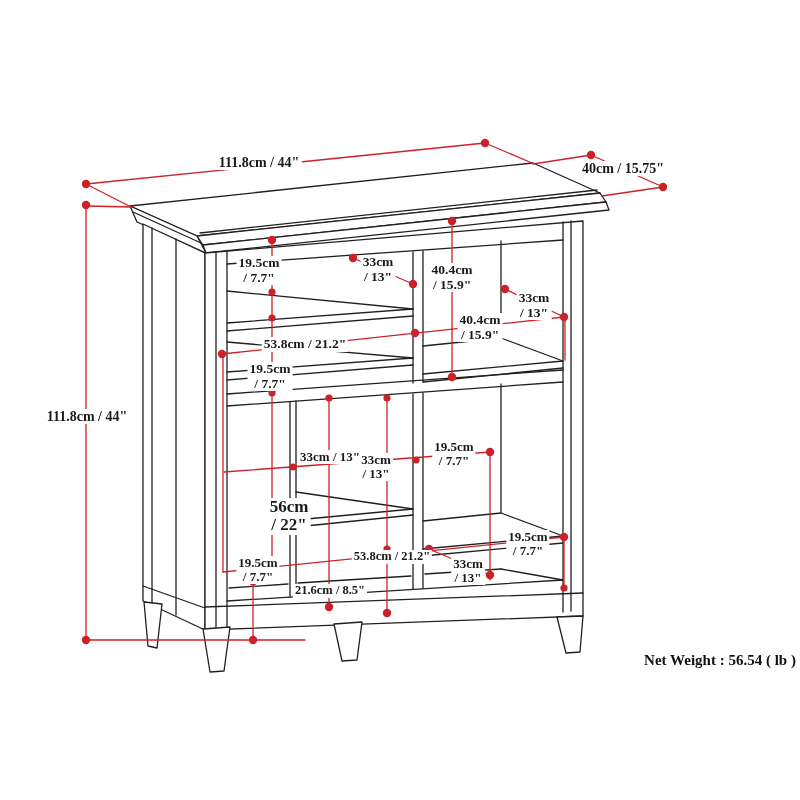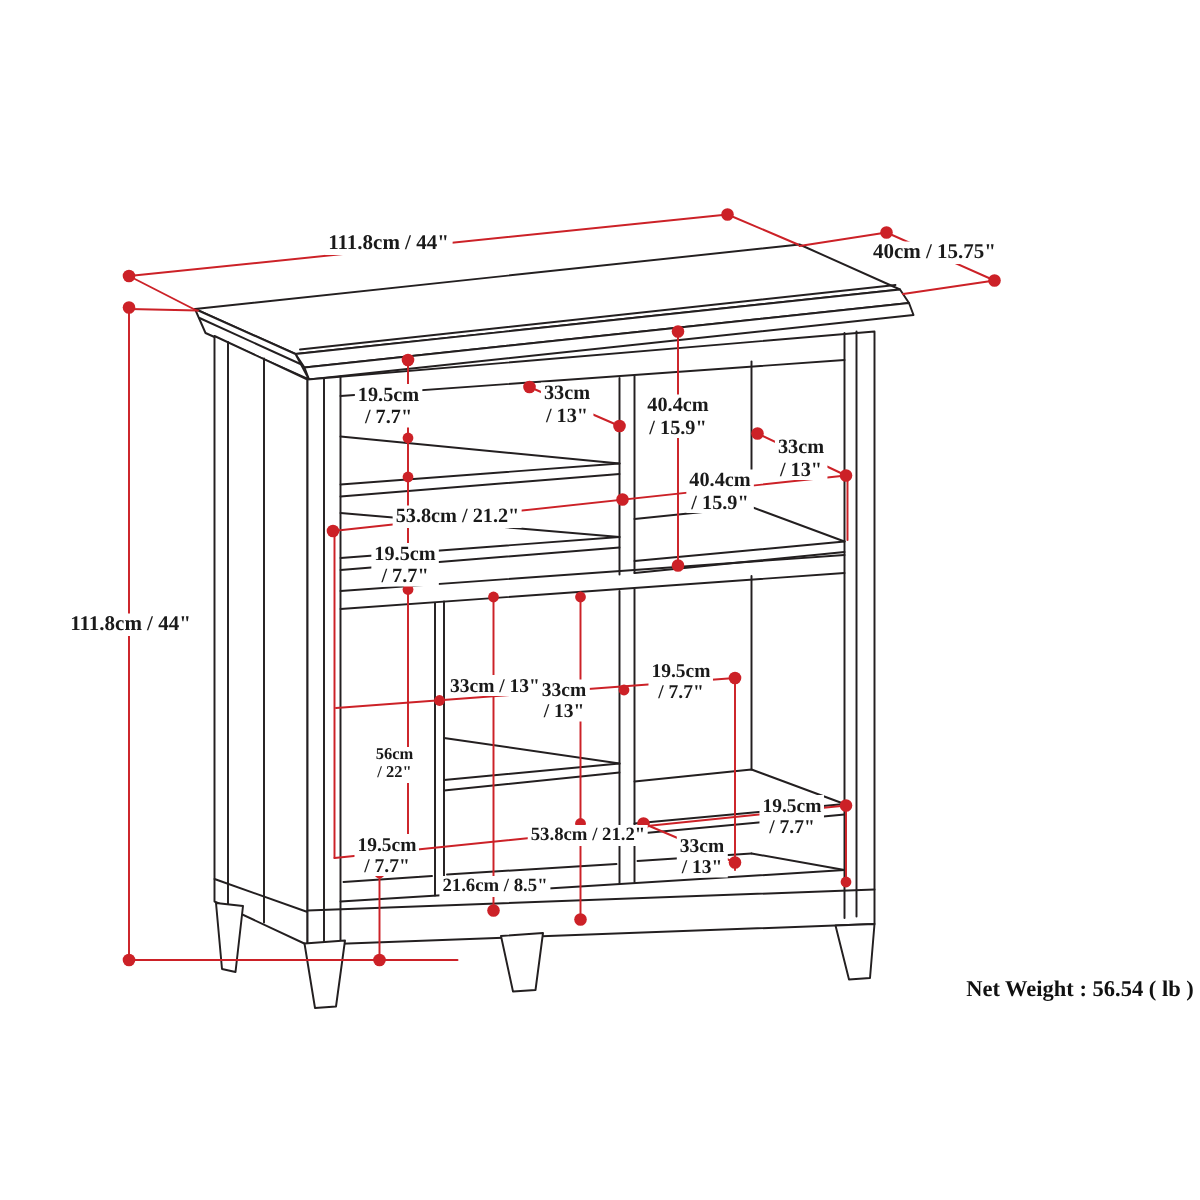--- a/index.html
+++ b/index.html
@@ -230,21 +230,21 @@
       <span>33cm / 13"</span>
     </div>
   <div class="lbl" style="left:376px;top:453px;font-size:13px">
       <span>33cm</span>
       <span>/ 13"</span>
     </div>
   <div class="lbl" style="left:454px;top:440px;font-size:13px">
       <span>19.5cm</span>
       <span>/ 7.7"</span>
     </div>
-  <div class="lbl" style="left:263px;top:498px;font-size:11px">
+  <div class="lbl" style="left:289px;top:498px;font-size:17px">
       <span>56cm</span>
       <span>/ 22"</span>
     </div>
 
   <div class="lbl" style="left:392px;top:550px;font-size:12.5px">
       <span>53.8cm / 21.2"</span>
     </div>
   <div class="lbl" style="left:468px;top:557px;font-size:13px">
       <span>33cm</span>
       <span>/ 13"</span>

